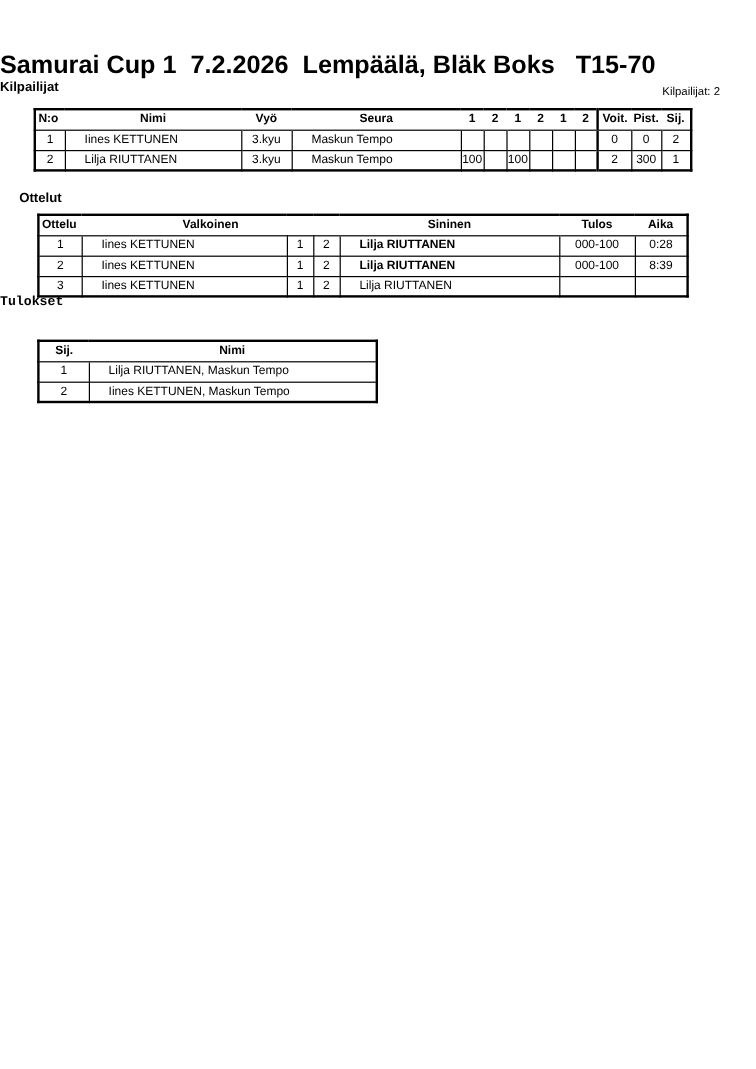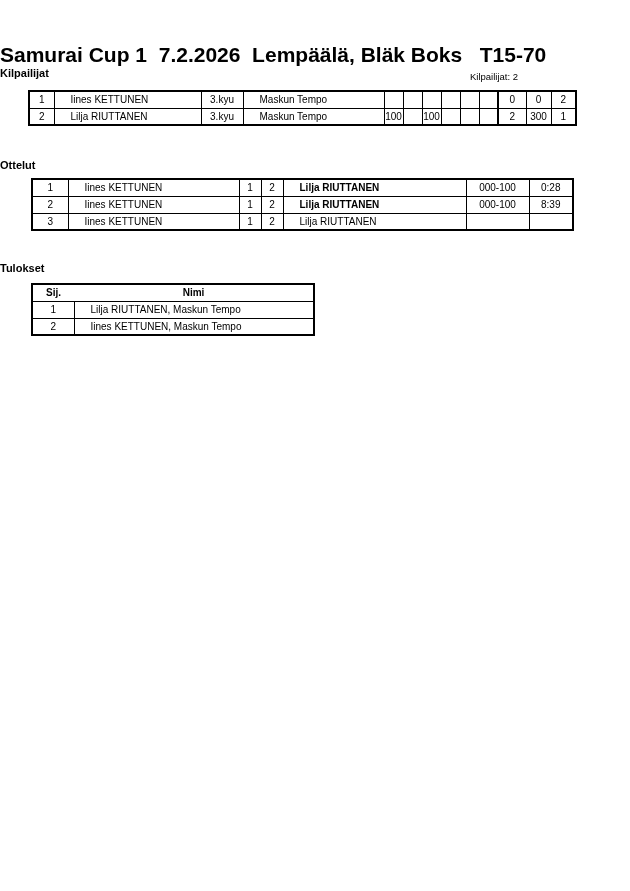--- a/index.html
+++ b/index.html
@@ -7,23 +7,23 @@
     width:630px;height:891px;position:relative;background:#ffffff;
     font-family:"Liberation Sans","DejaVu Sans",sans-serif;color:#000;
   }
   .abs{position:absolute;}
   .page-title{
     top:43px;left:0;width:536px;text-align:center;
     font-size:21px;font-weight:bold;white-space:pre;letter-spacing:0;
   }
   .sec-label{font-size:11px;font-weight:bold;text-align:left;}
   .lbl-kilpailijat{top:67px;left:0;width:530px;}
-  .lbl-ottelut{top:159px;left:0;width:598px;}
-  .lbl-tulokset{top:262px;left:0;width:346px;}
-  .count-label{top:71px;left:470px;width:130px;font-size:9.5px;}
+  .lbl-ottelut{top:159px;left:16px;width:598px;}
+  .lbl-tulokset{top:246px;left:0;width:346px;font-family:Liberation Mono, monospace;}
+  .count-label{top:71px;left:470px;width:130px;text-align:right;font-size:9.5px;}
   table{
     border-collapse:collapse;table-layout:fixed;width:100%;
     border:2px solid #000;background:#fff;
   }
   tr{height:17px;}
   th{
     border:0;border-bottom:1px solid #000;
     font-size:10px;font-weight:bold;text-align:center;
     padding:0;overflow:hidden;white-space:nowrap;vertical-align:middle;
   }
@@ -58,20 +58,35 @@
         <col style="width:19px">
         <col style="width:19px">
         <col style="width:19px">
         <col style="width:19px">
         <col style="width:19px">
       <col style="width:28px">
         <col style="width:25px">
         <col style="width:25px">
     </colgroup>
     <tbody>
+        <tr>
+      <th class="hl">N:o</th>
+      <th>Nimi</th>
+      <th>Vyö</th>
+      <th>Seura</th>
+      <th>1</th>
+      <th>2</th>
+      <th>1</th>
+      <th>2</th>
+      <th>1</th>
+      <th>2</th>
+      <th class="thickL">Voit.</th>
+      <th>Pist.</th>
+      <th>Sij.</th>
+    </tr>
     <tr>
       <td>1</td>
       <td class="l">Iines KETTUNEN</td>
       <td>3.kyu</td>
       <td class="l">Maskun Tempo</td>
       <td></td>
       <td></td>
       <td></td>
       <td></td>
       <td></td>
@@ -106,20 +121,27 @@
     <colgroup>
       <col style="width:36px">
         <col style="width:171px">
         <col style="width:22px">
         <col style="width:22px">
       <col style="width:183px">
         <col style="width:63px">
         <col style="width:44px">
     </colgroup>
     <tbody>
+        <tr>
+      <th class="hl">Ottelu</th>
+      <th colspan="3">Valkoinen</th>
+      <th>Sininen</th>
+      <th>Tulos</th>
+      <th>Aika</th>
+    </tr>
     <tr>
       <td>1</td>
       <td class="l">Iines KETTUNEN</td>
       <td>1</td>
       <td>2</td>
       <td class="l bold">Lilja RIUTTANEN</td>
       <td>000-100</td>
       <td>0:28</td>
     </tr>
     <tr>

